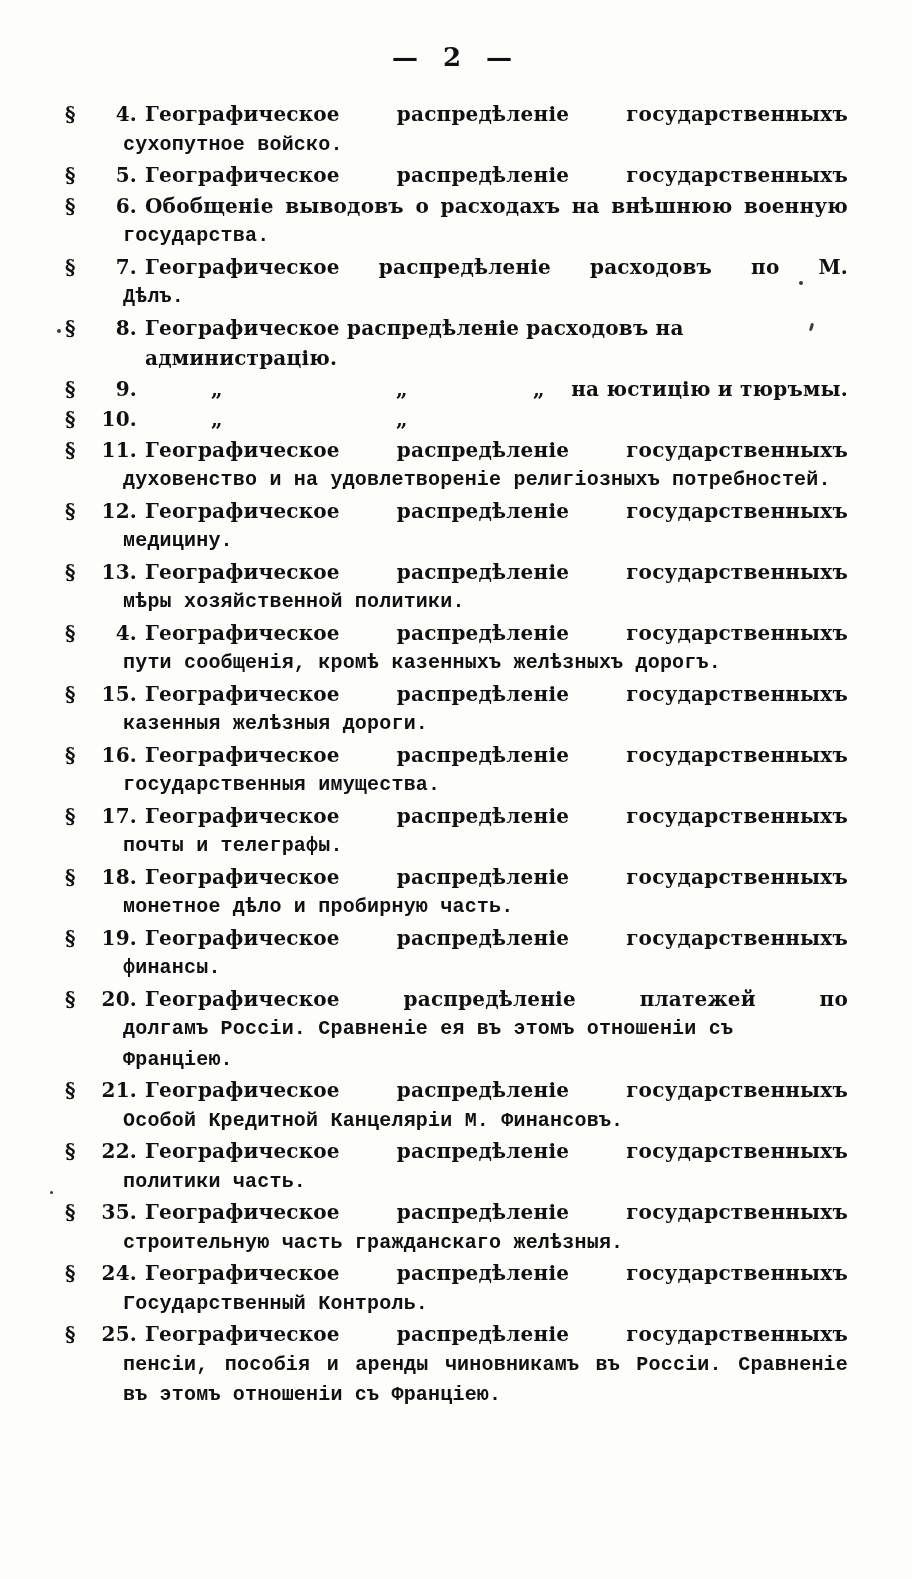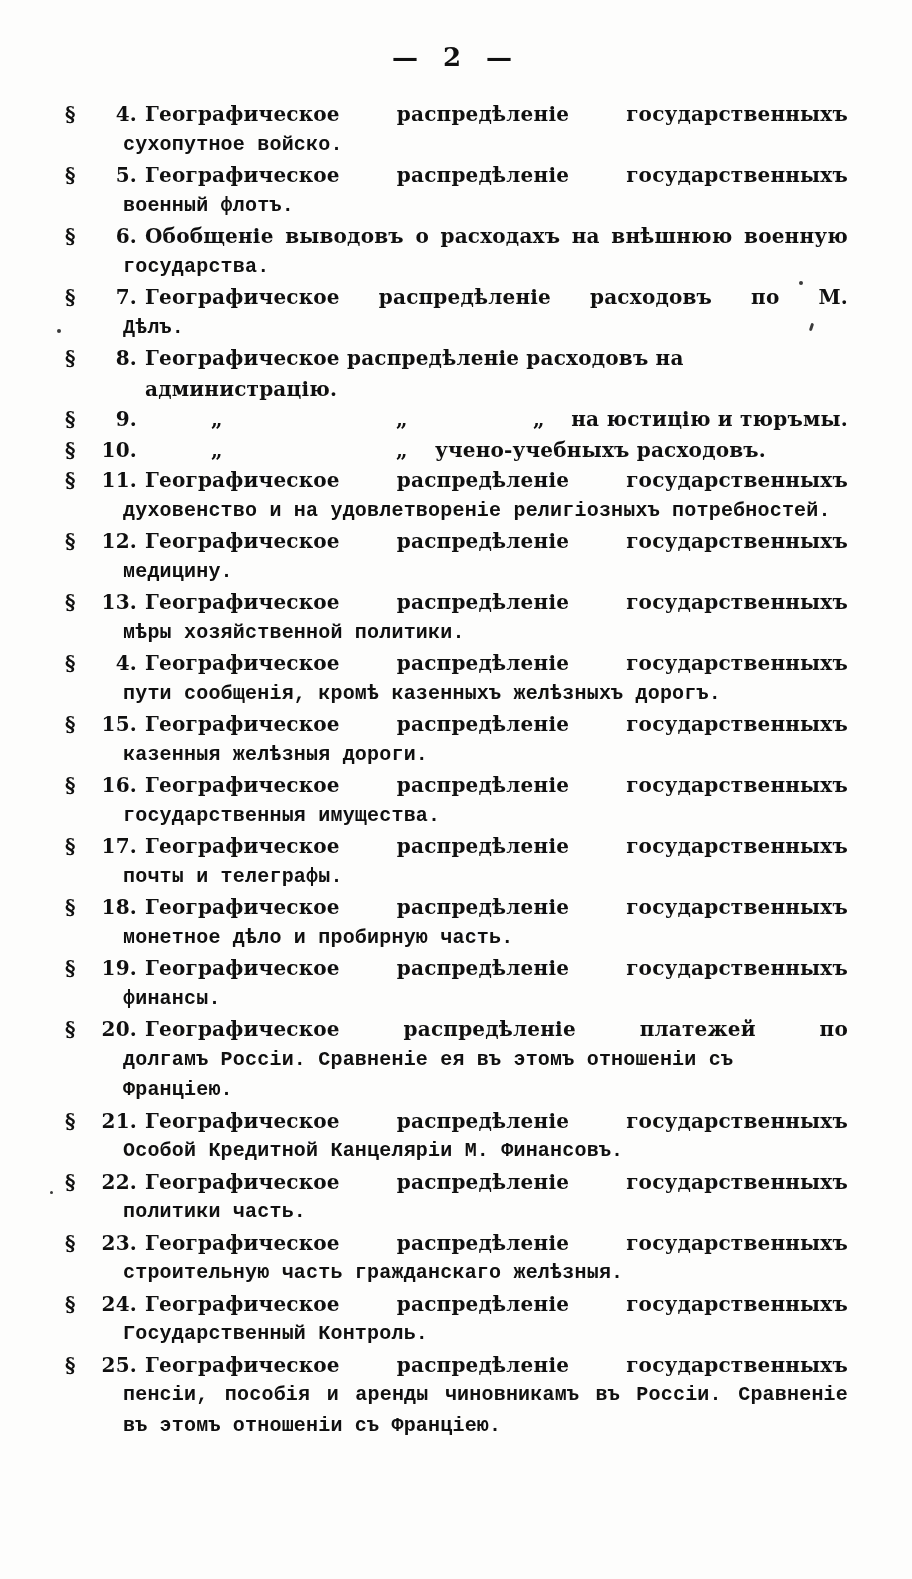--- a/index.html
+++ b/index.html
@@ -94,21 +94,20 @@
         <div class="text">
           <div class="line justify">Географическое распредѣленіе государственныхъ расходовъ на</div>
           <div class="line cont">сухопутное войско.</div>
         </div>
       </div>
       <div class="row">
         <span class="mark">§</span>
         <span class="num">5.</span>
         <div class="text">
           <div class="line justify">Географическое распредѣленіе государственныхъ расходовъ на</div>
-          <div class="line cont">военный флотъ.</div>
         </div>
       </div>
       <div class="row">
         <span class="mark">§</span>
         <span class="num">6.</span>
         <div class="text">
           <div class="line justify">Обобщеніе выводовъ о расходахъ на внѣшнюю военную защиту</div>
           <div class="line cont">государства.</div>
         </div>
       </div>
@@ -139,21 +138,20 @@
           </div>
         </div>
       </div>
       <div class="row">
         <span class="mark">§</span>
         <span class="num">10.</span>
         <div class="text">
           <div class="line ditto-line">
             <span class="ditto d1">„</span>
             <span class="ditto d2">„</span>
-            <span class="ditto-text">учено-учебныхъ расходовъ.</span>
           </div>
         </div>
       </div>
       <div class="row">
         <span class="mark">§</span>
         <span class="num">11.</span>
         <div class="text">
           <div class="line justify">Географическое распредѣленіе государственныхъ расходовъ на</div>
           <div class="line cont">духовенство и на удовлетвореніе религіозныхъ потребностей.</div>
         </div>
@@ -241,21 +239,21 @@
       <div class="row">
         <span class="mark">§</span>
         <span class="num">22.</span>
         <div class="text">
           <div class="line justify">Географическое распредѣленіе государственныхъ расходовъ на</div>
           <div class="line cont">политики часть.</div>
         </div>
       </div>
       <div class="row">
         <span class="mark">§</span>
-        <span class="num">23.</span>
+        <span class="num">35.</span>
         <div class="text">
           <div class="line justify">Географическое распредѣленіе государственныхъ расходовъ на</div>
           <div class="line cont">строительную часть гражданскаго желѣзныя.</div>
         </div>
       </div>
       <div class="row">
         <span class="mark">§</span>
         <span class="num">24.</span>
         <div class="text">
           <div class="line justify">Географическое распредѣленіе государственныхъ расходовъ на</div>

